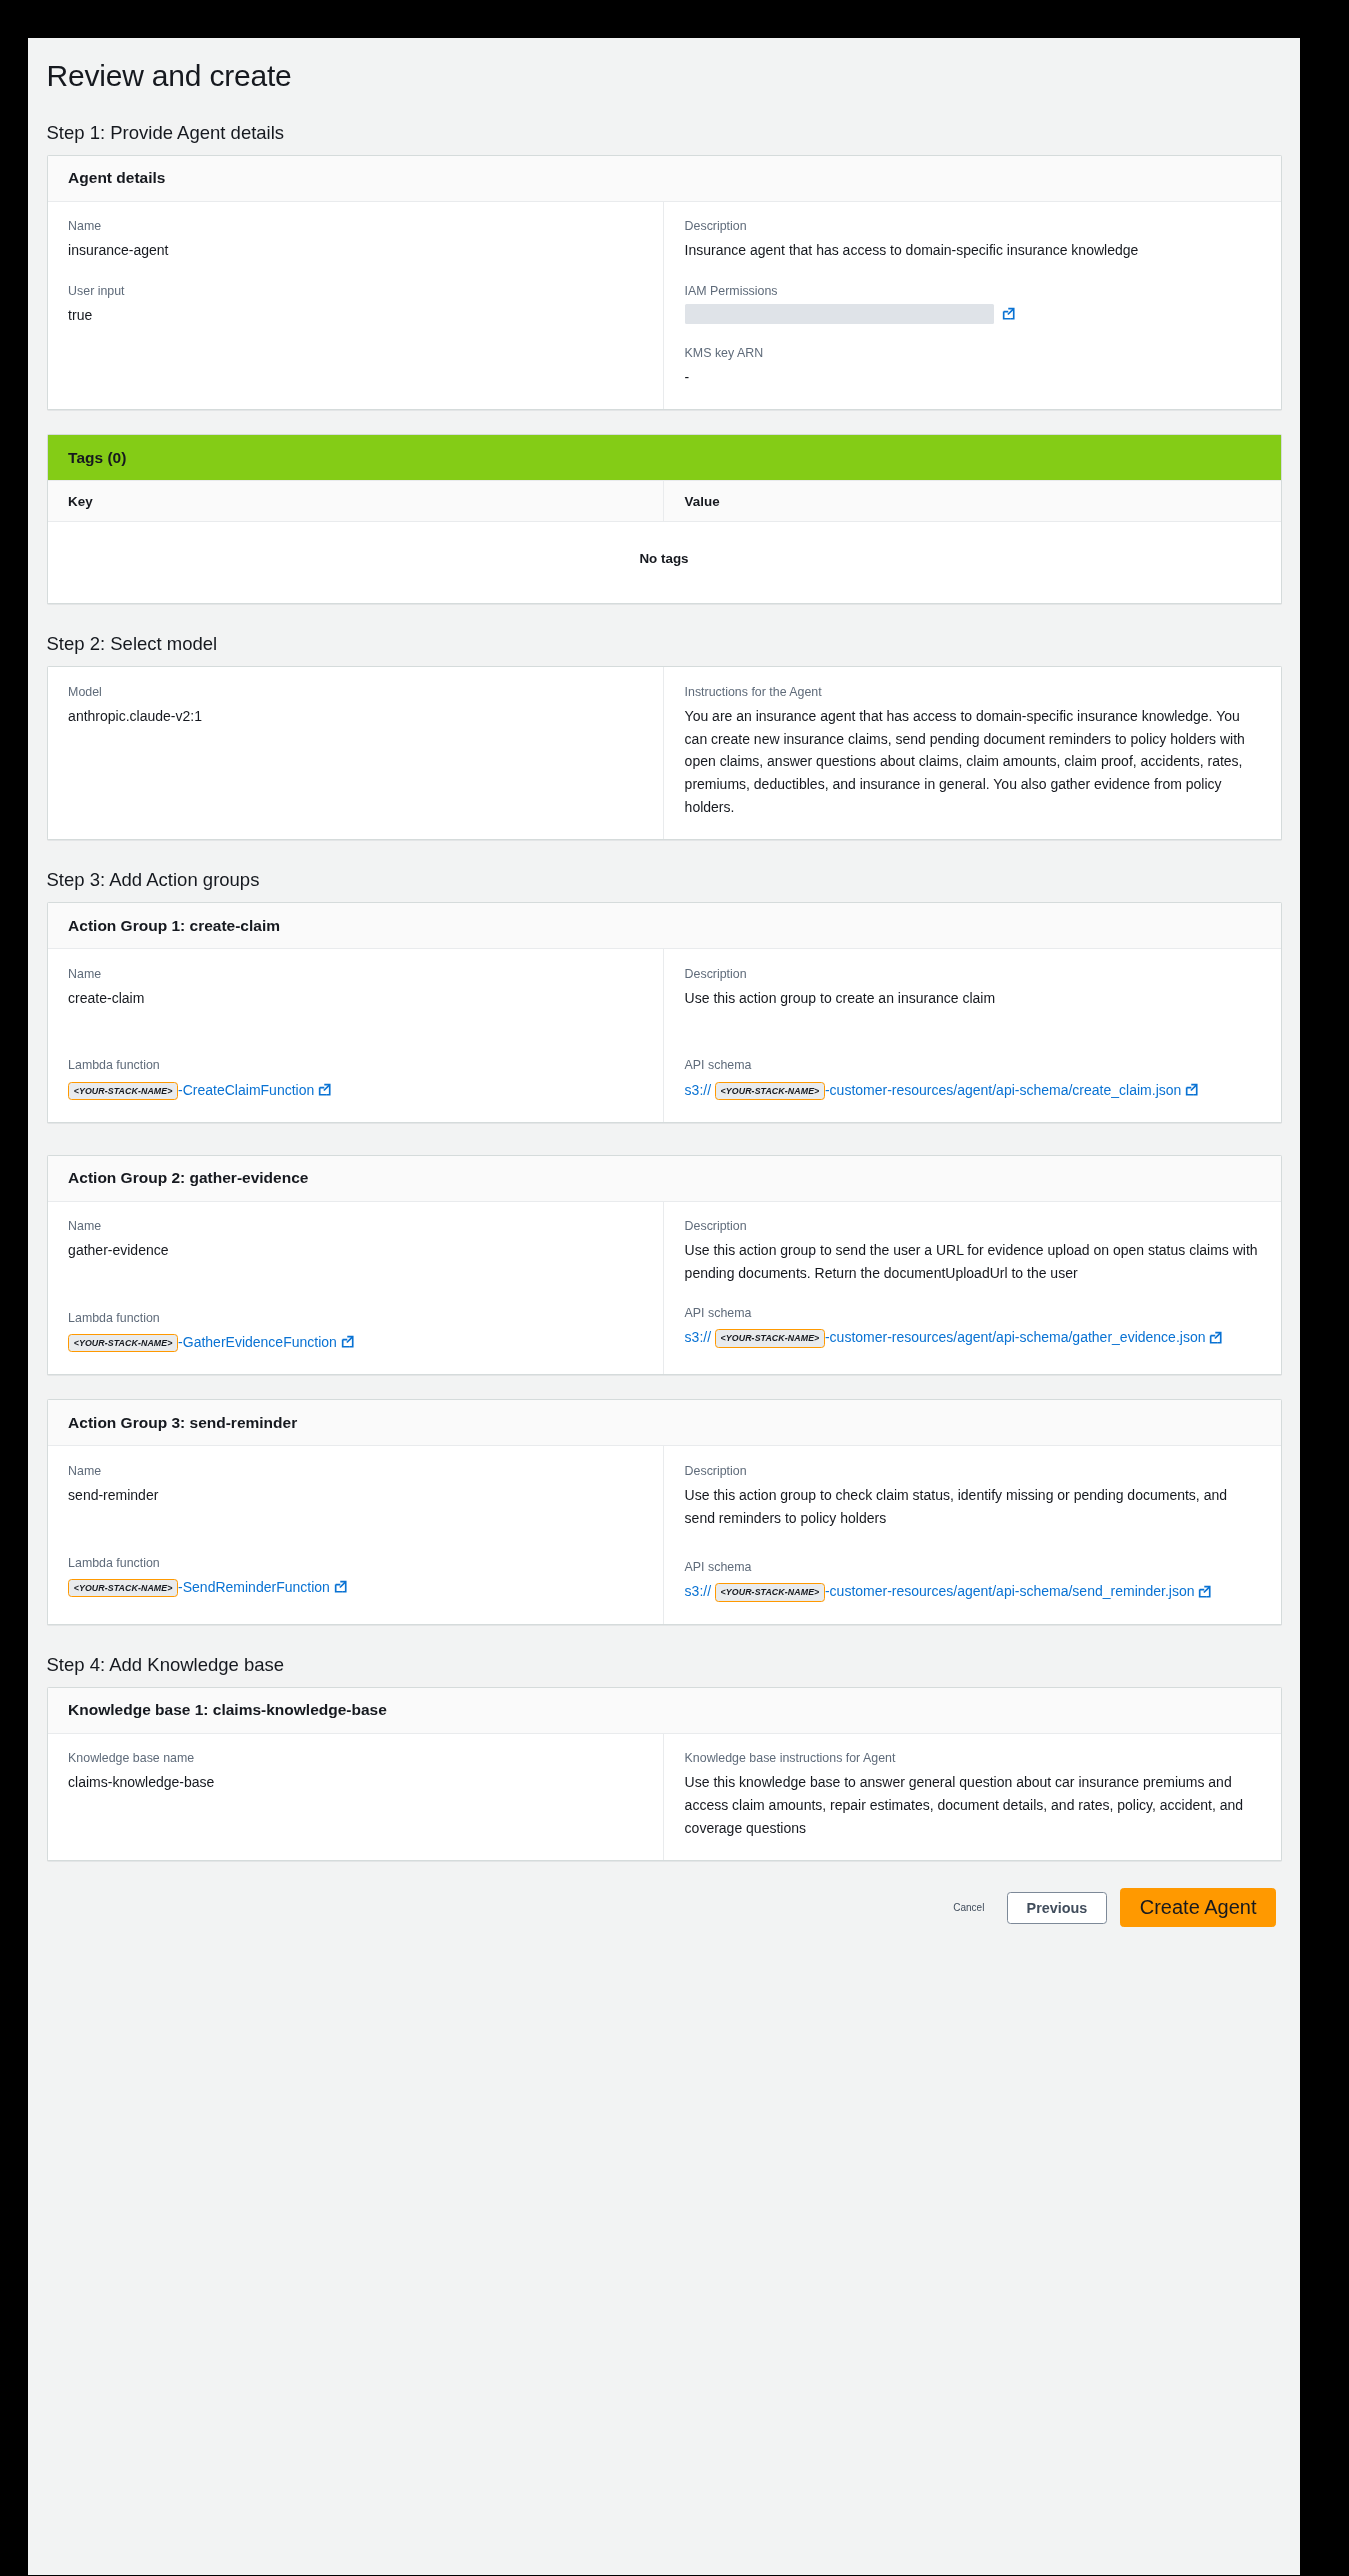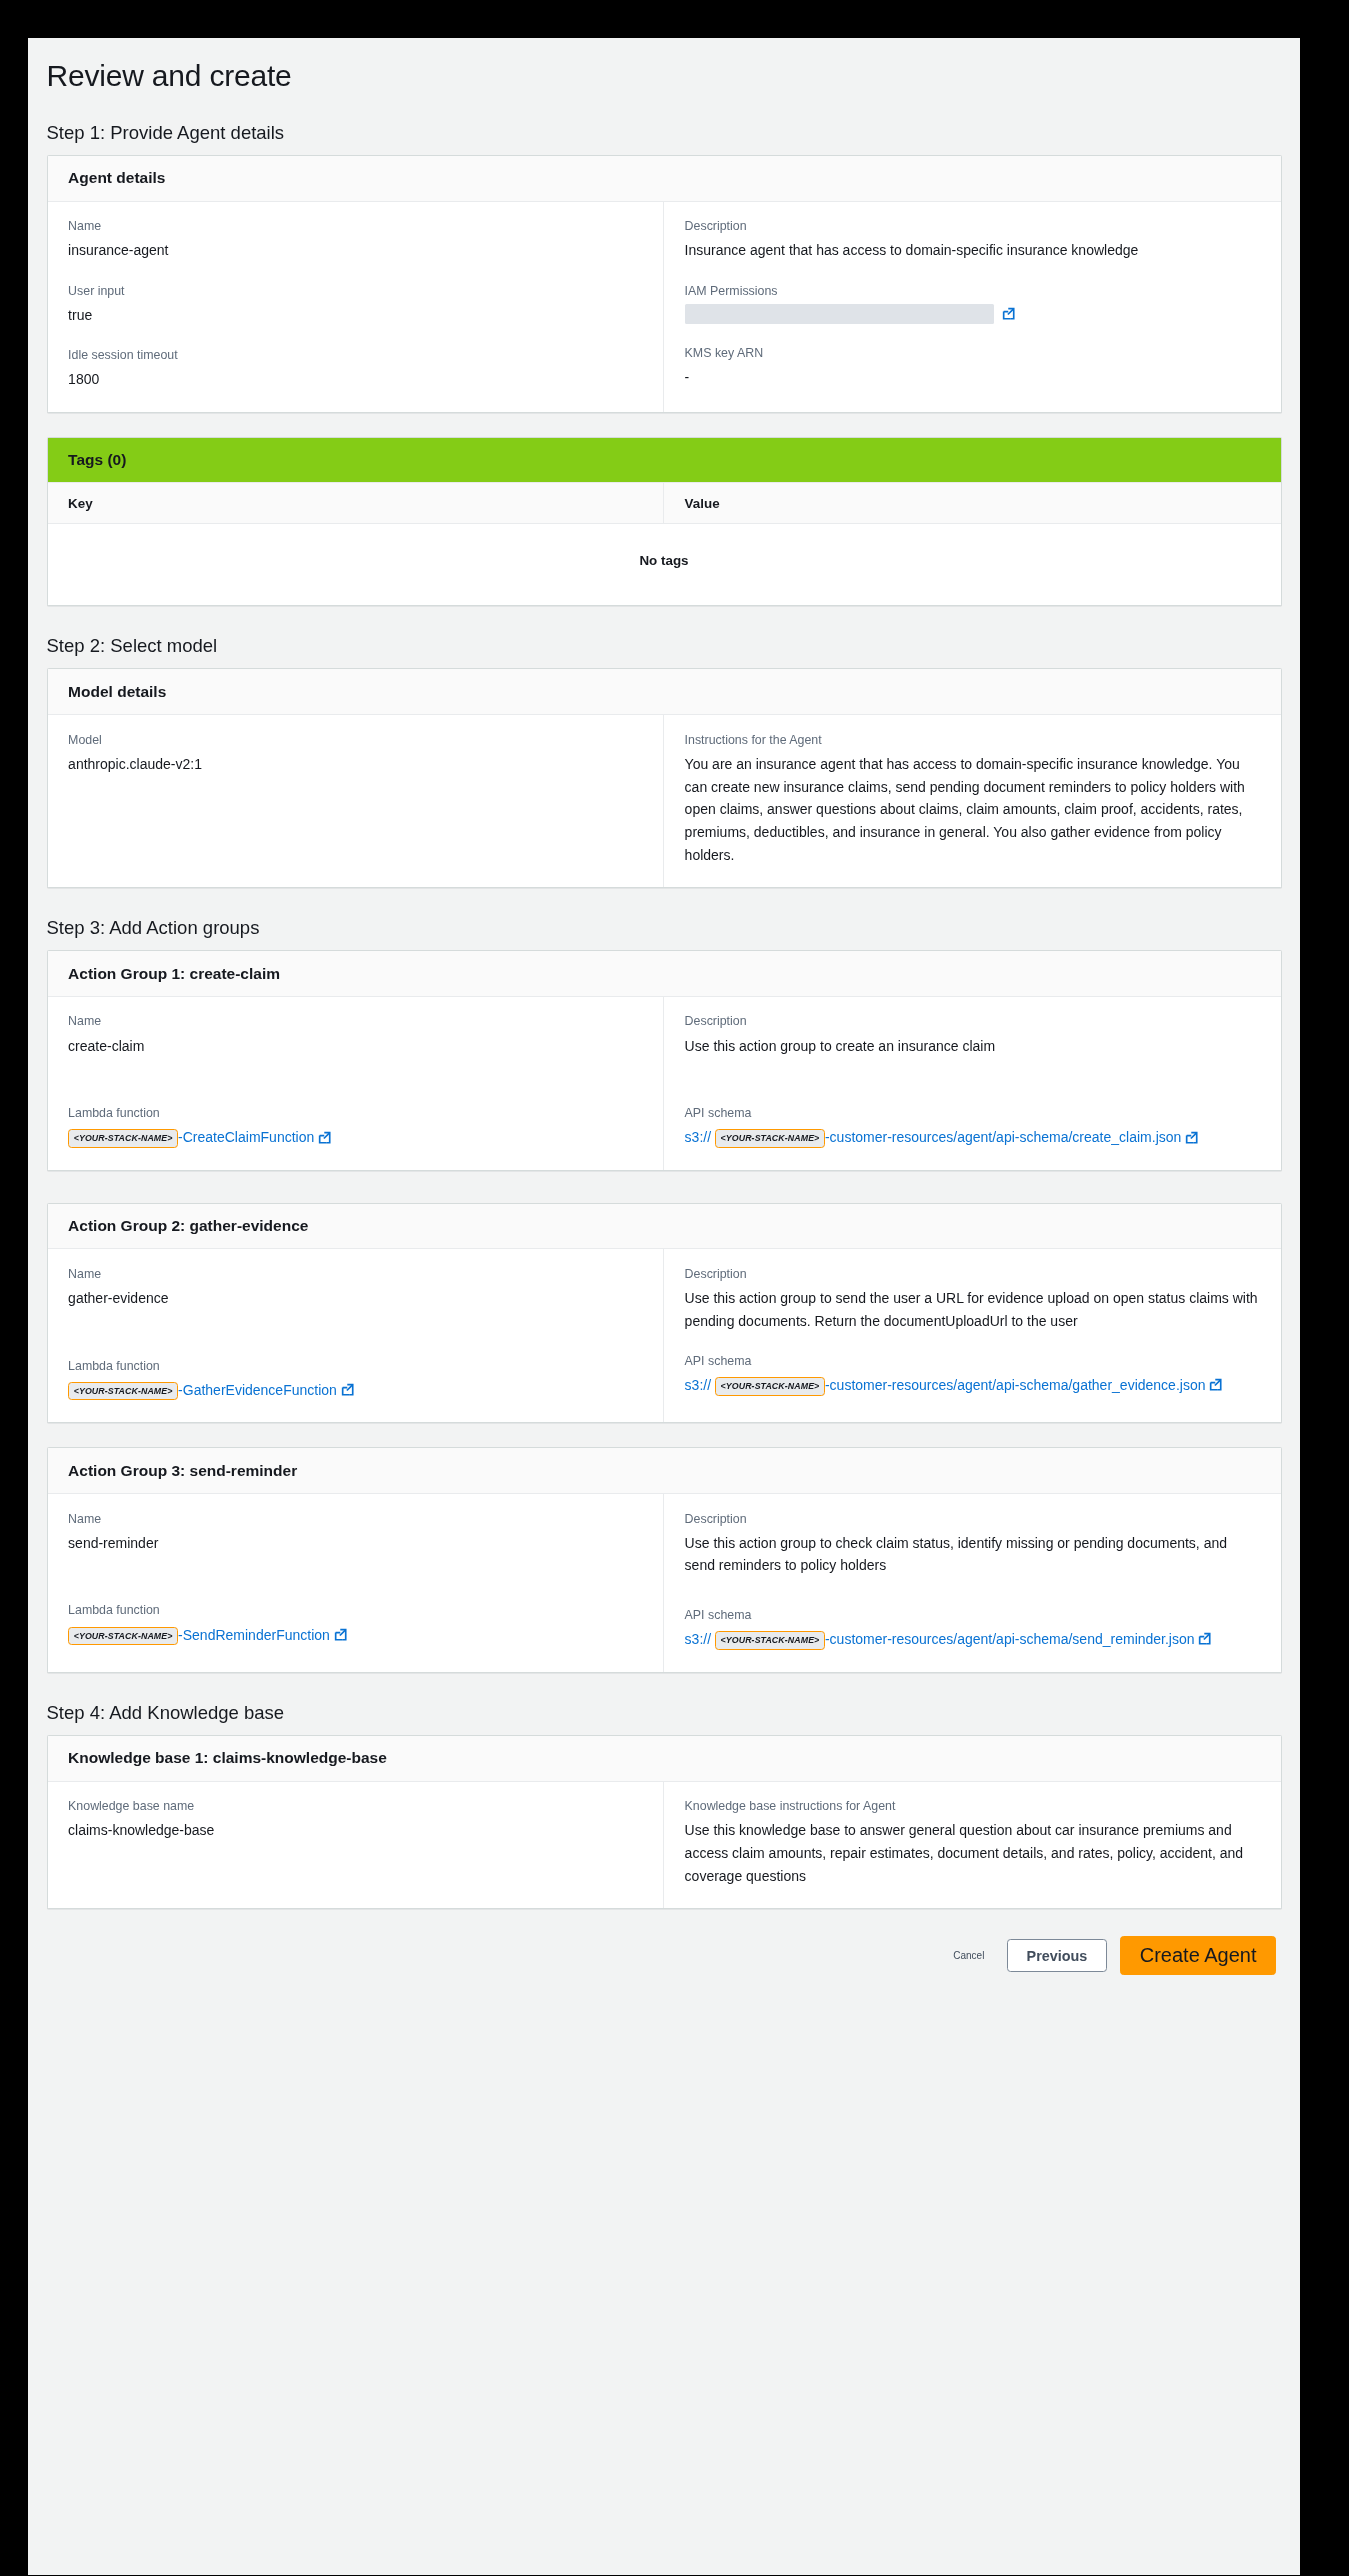--- a/index.html
+++ b/index.html
@@ -224,24 +224,20 @@
     <div class="card-body">
       <div class="col left">
         <div class="field">
           <div class="field-label">Name</div>
           <div class="field-value">insurance-agent</div>
         </div>
         <div class="field">
           <div class="field-label">User input</div>
           <div class="field-value">true</div>
         </div>
-        <div class="field">
-          <div class="field-label">Idle session timeout</div>
-          <div class="field-value">1800</div>
-        </div>
       </div>
       <div class="col">
         <div class="field">
           <div class="field-label">Description</div>
           <div class="field-value">Insurance agent that has access to domain-specific insurance knowledge</div>
         </div>
         <div class="field">
           <div class="field-label">IAM Permissions</div>
           <div class="masked-row">
             <div class="masked-bar"></div>
@@ -268,21 +264,20 @@
     <div class="tags-colhead">
       <div class="k">Key</div>
       <div class="v">Value</div>
     </div>
     <div class="tags-empty">No tags</div>
   </section>
 
   <h2 class="step-heading">Step 2: Select model</h2>
 
   <section class="card">
-    <div class="card-header">Model details</div>
     <div class="card-body">
       <div class="col left">
         <div class="field">
           <div class="field-label">Model</div>
           <div class="field-value">anthropic.claude-v2:1</div>
         </div>
       </div>
       <div class="col">
         <div class="field">
           <div class="field-label">Instructions for the Agent</div>

